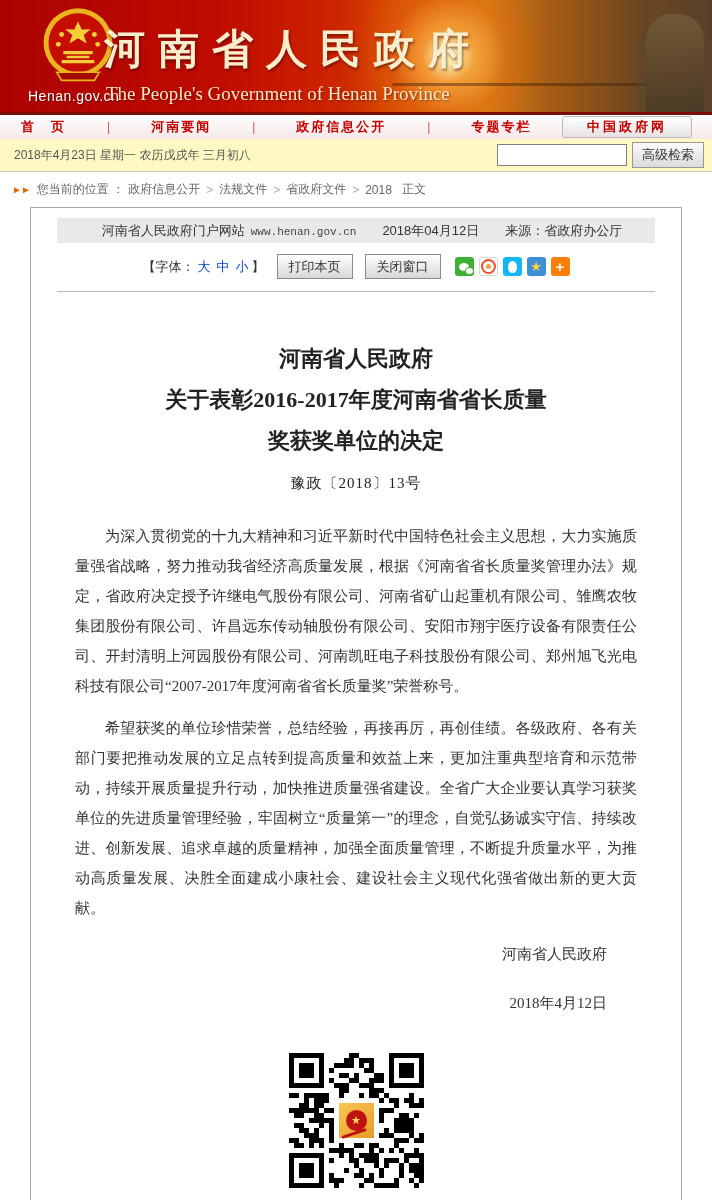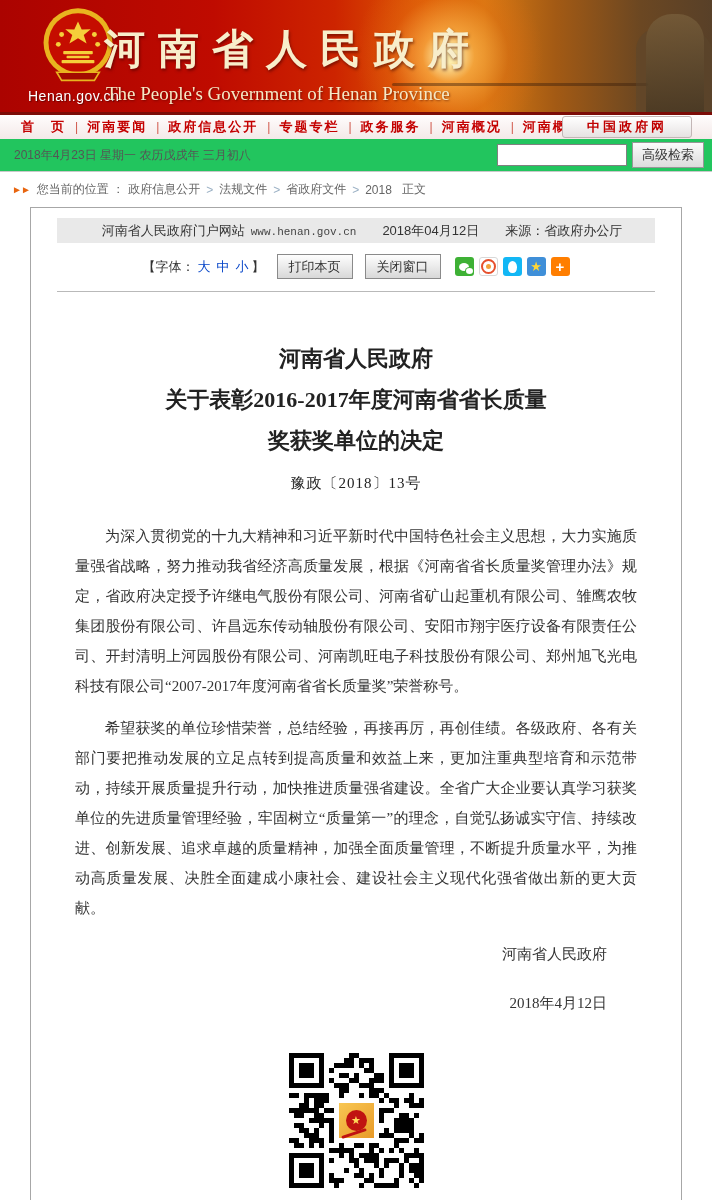--- a/index.html
+++ b/index.html
@@ -29,32 +29,32 @@
     text-shadow:1px 2px 3px rgba(60,0,0,.55);
   }
   .site-subtitle{
     position:absolute;left:106px;top:83px;font-family:"Liberation Serif","DejaVu Serif",serif;
     font-size:19px;color:#f5e9c6;text-shadow:1px 1px 2px rgba(60,0,0,.5);white-space:nowrap;
   }
   
   .main-nav{
     position:relative;height:24px;border-top:3px solid #7c0c07;
     background:linear-gradient(#fffdfd,#f4e9e8);
-    display:flex;align-items:center;padding-left:12px;white-space:nowrap;
+    display:flex;align-items:center;padding-left:12px;white-space:nowrap;gap:32px;
   }
   .main-nav a{font-size:13px;font-weight:bold;color:#c40000;text-decoration:none;margin:0 9px;letter-spacing:2px;}
   .nav-sep{color:#d0564a;font-size:12px;}
   .gov-btn{
     position:absolute;right:20px;top:1px;width:130px;height:22px;
     background:linear-gradient(#ffffff,#e6e2e2);border:1px solid #c3b6b6;border-radius:3px;
     color:#c00000;font-weight:bold;font-size:13px;letter-spacing:3px;cursor:pointer;
   }
   
   .date-bar{
-    height:32px;border-bottom:1px solid #c9c9c9;background:#22c55e;
+    height:32px;border-bottom:1px solid #c9c9c9;background:#fef9c3;
     display:flex;align-items:center;padding:0 8px 0 14px;font-size:12px;color:#555;
   }
   .search-input{margin-left:auto;width:120px;height:20px;border:1px solid #808080;background:#fff;padding:0 4px;font-size:12px;}
   .adv-search-btn{
     margin-left:5px;width:72px;height:26px;background:linear-gradient(#fbfbfb,#dcdcdc);
     border:1px solid #979797;font-size:13px;color:#333;cursor:pointer;
   }
   
   .breadcrumb{height:35px;display:flex;align-items:center;font-size:12px;color:#666;padding:0 12px;background:#fff;}
   .crumb-arrows{color:#e8650f;font-size:10px;margin-right:7px;letter-spacing:-1px;}

